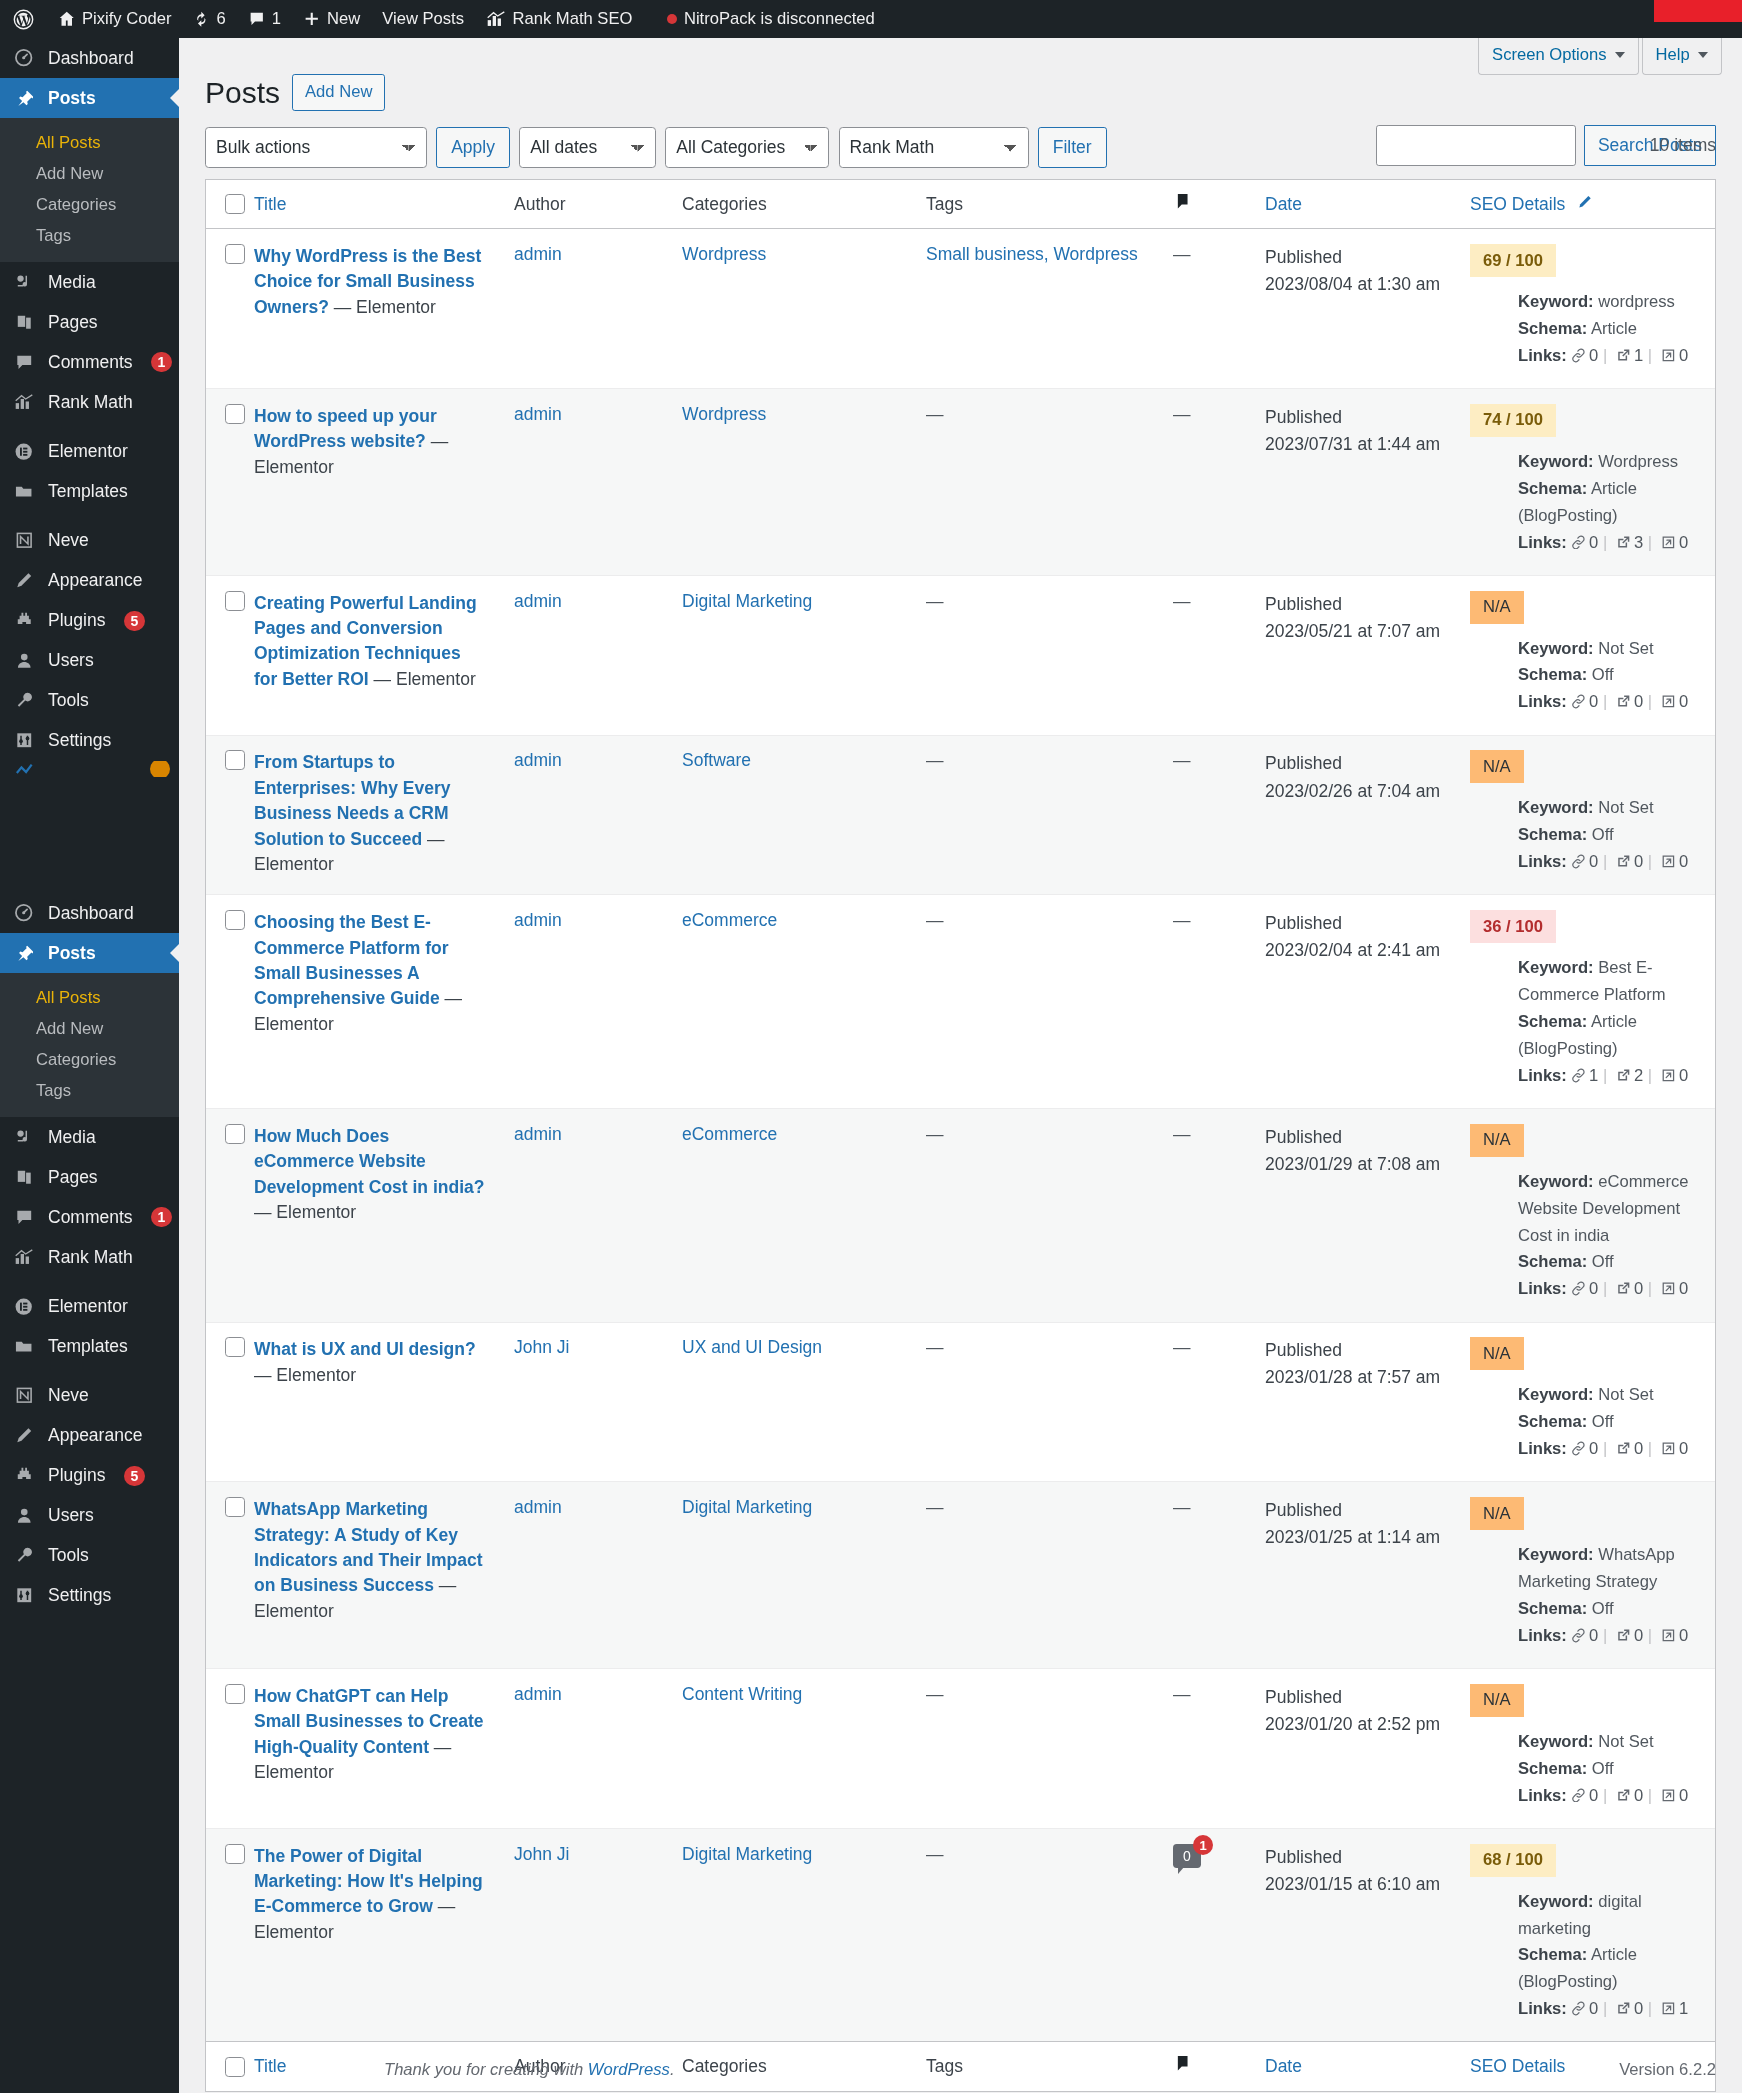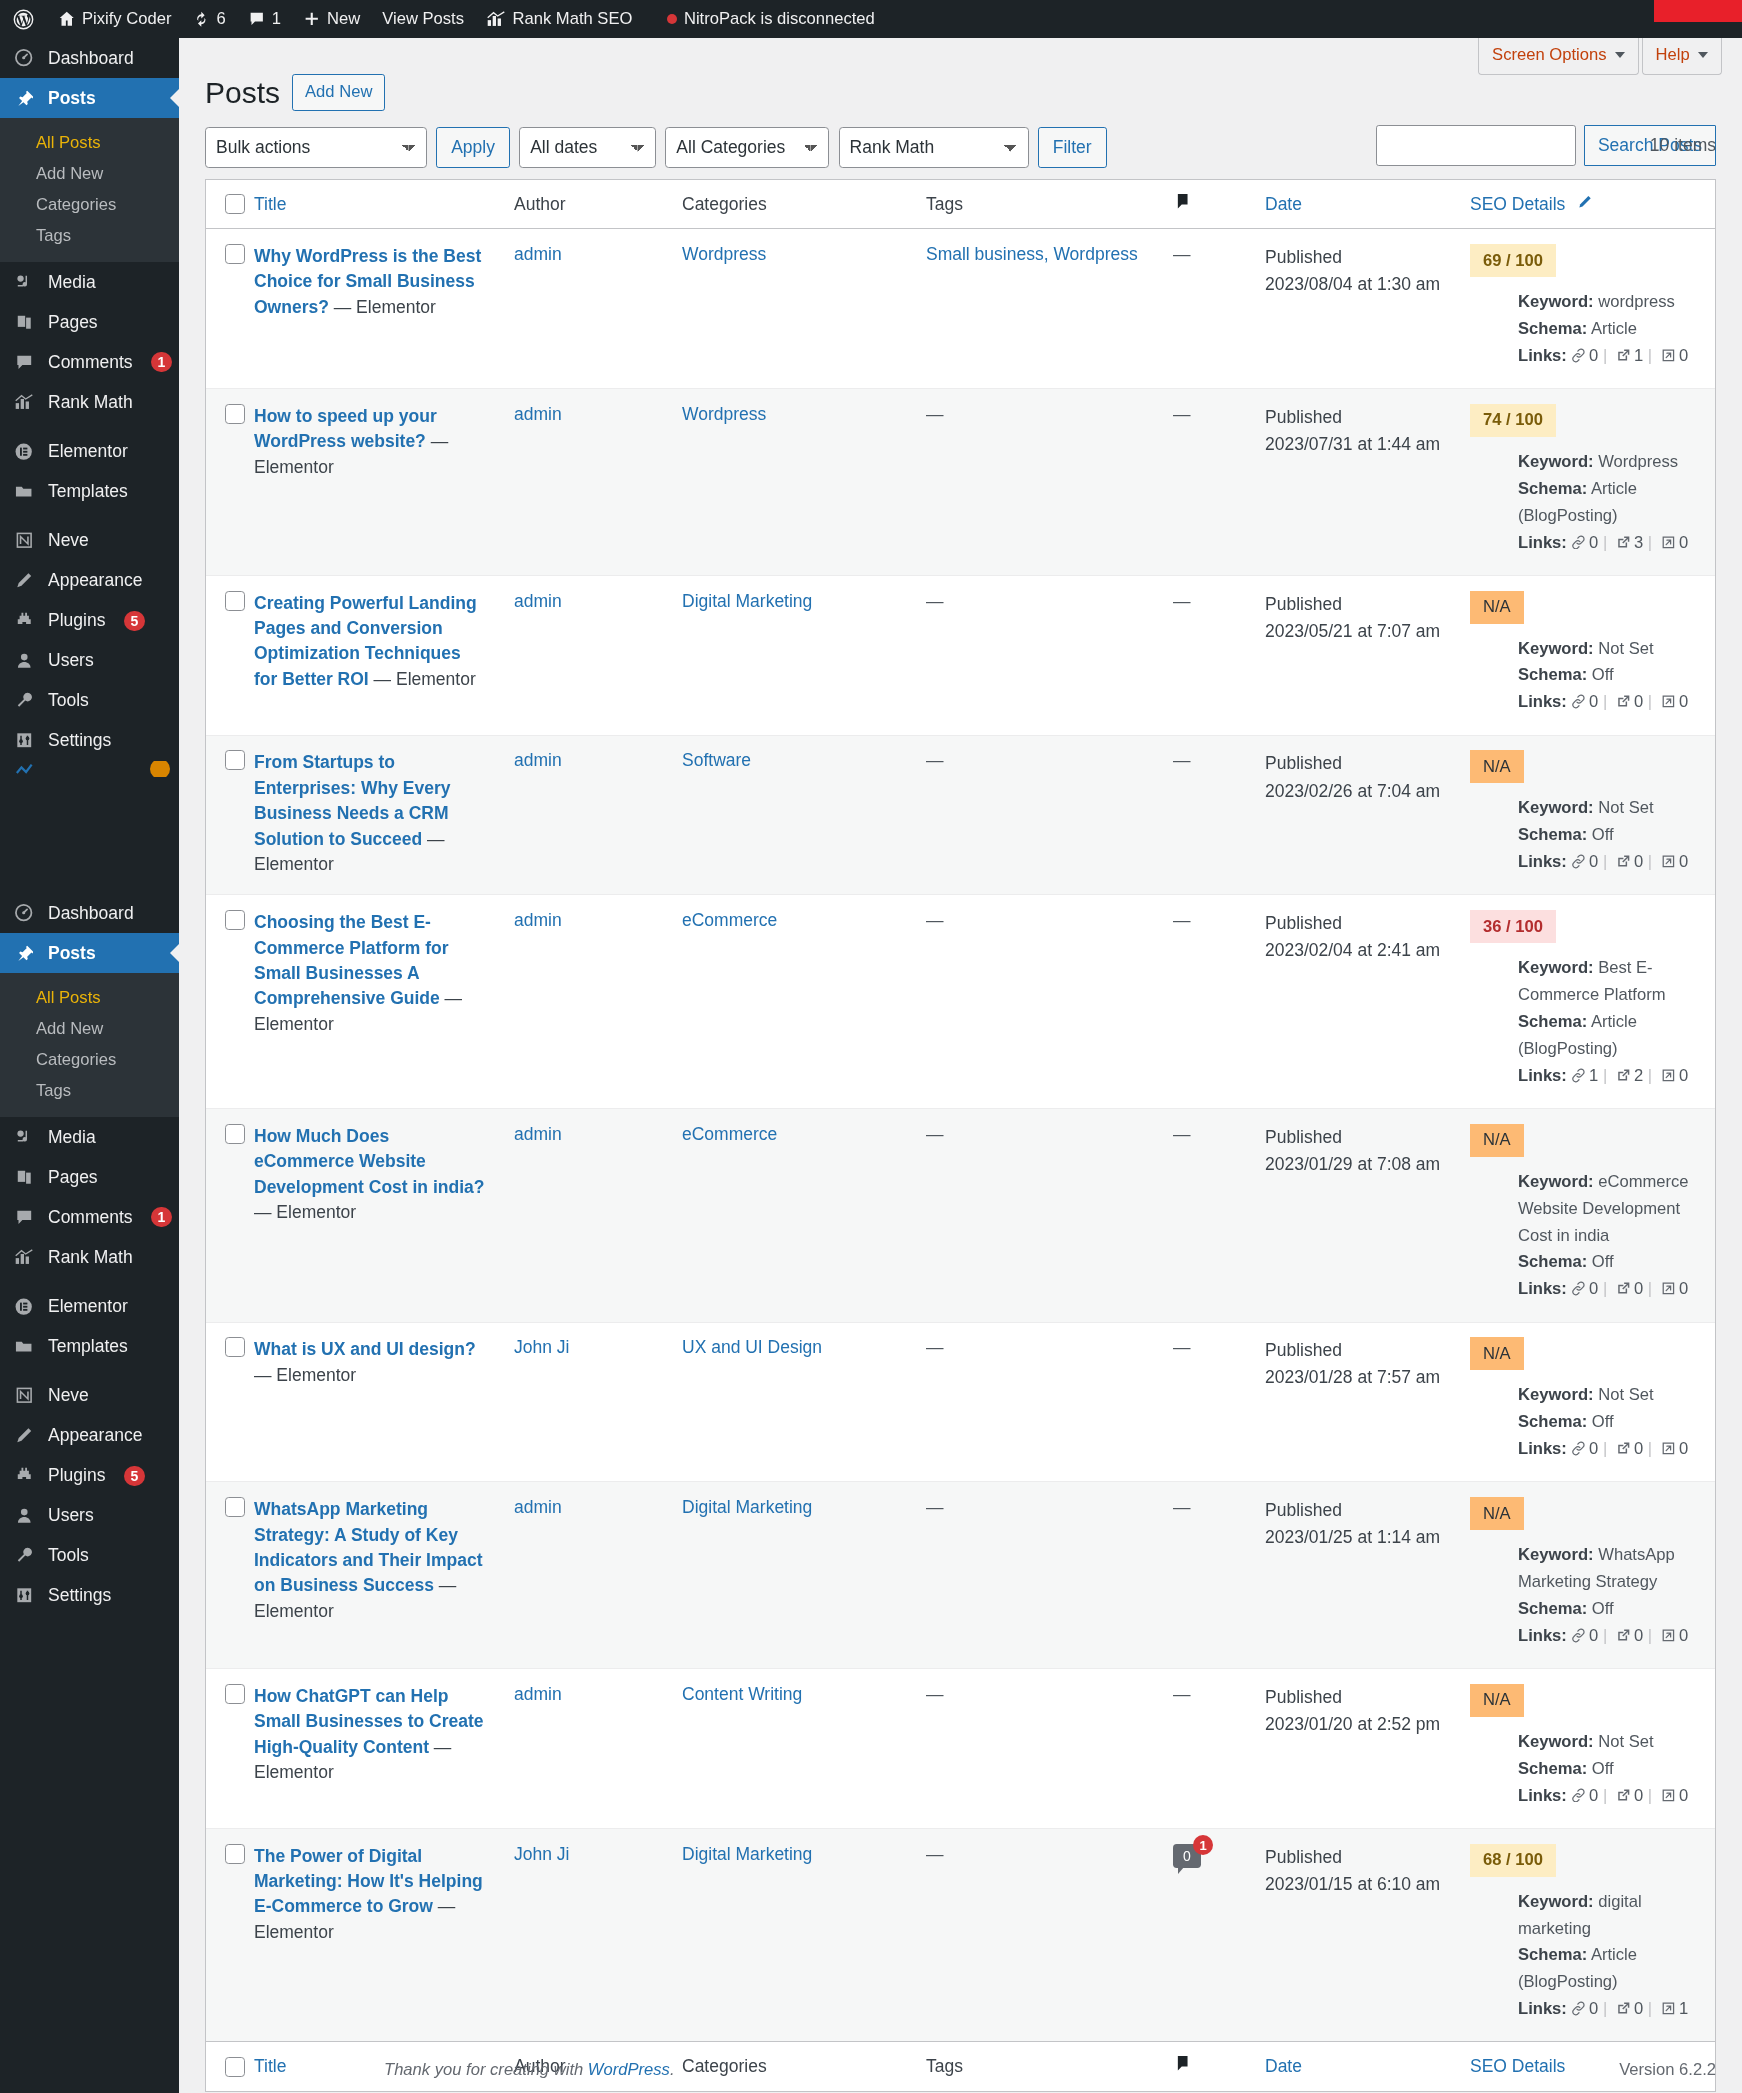--- a/index.html
+++ b/index.html
@@ -62,21 +62,21 @@
 
   
   #main {
     position:absolute; top:38px; left:179px; width:1563px; height:2055px;
     background:#f0f0f1; overflow:hidden;
   }
   #screen-meta { position:absolute; right:20px; top:0; display:flex; }
   .meta-btn {
     background:#f0f0f1; border:0.9px solid #c3c4c7; border-top:none;
     border-radius:0 0 3.7px 3.7px; padding:7.4px 13px 8.3px 13px;
-    color:#c2410c; font-size:16.6px; display:flex; align-items:center; gap:8.3px;
+    color:#0369a1; font-size:16.6px; display:flex; align-items:center; gap:8.3px;
     margin-left:2.8px;
   }
   .caret-d { width:0;height:0;border-left:5.5px solid transparent;border-right:5.5px solid transparent;border-top:6.5px solid #50575e; }
 
   .wrap { padding:18.5px 26px 0 26px; }
   .page-head { display:flex; align-items:center; gap:12px; padding-top:16.6px; }
   h1.page-title { font-size:30px; font-weight:400; color:#1d2327; margin:0; line-height:1.3; }
   .btn-addnew {
     border:0.9px solid #2271b1; color:#2271b1; background:#f6f7f7;
     border-radius:2.8px; padding:4.6px 12px; font-size:16.6px; line-height:1.6;

